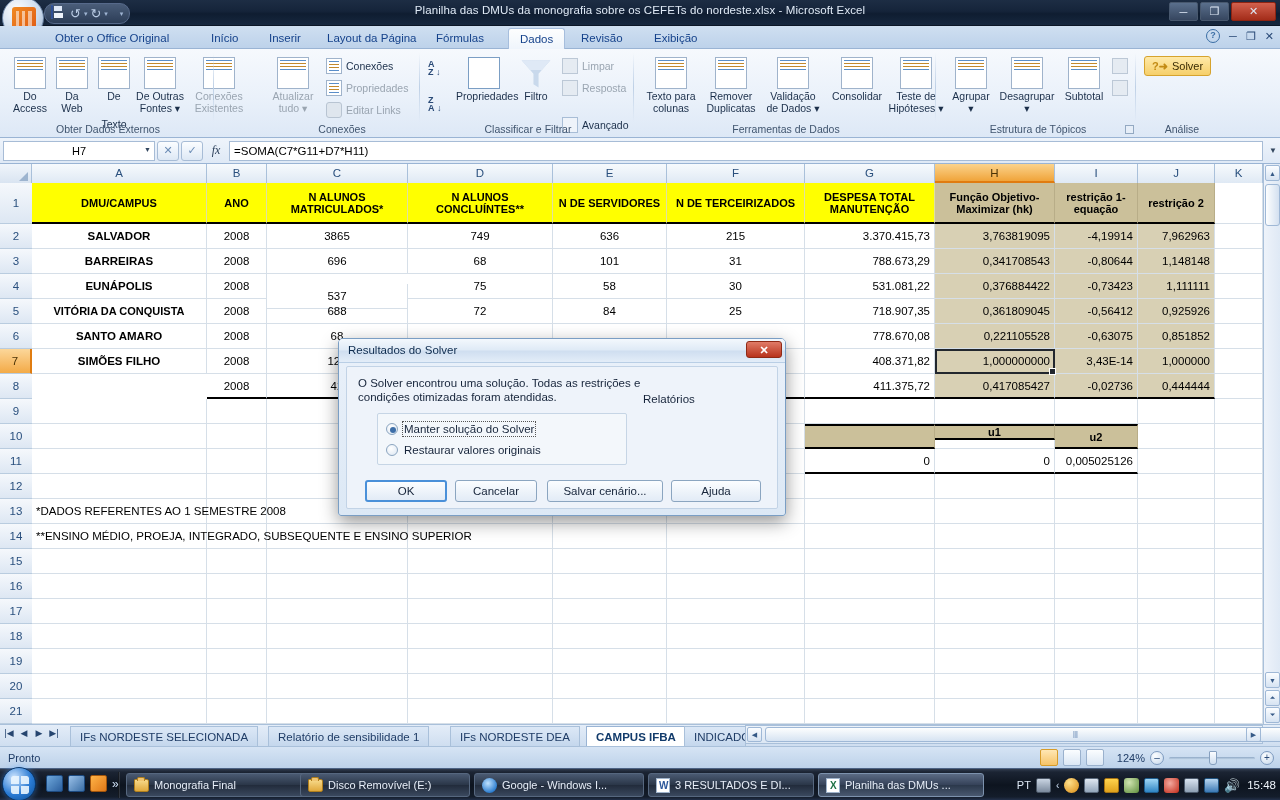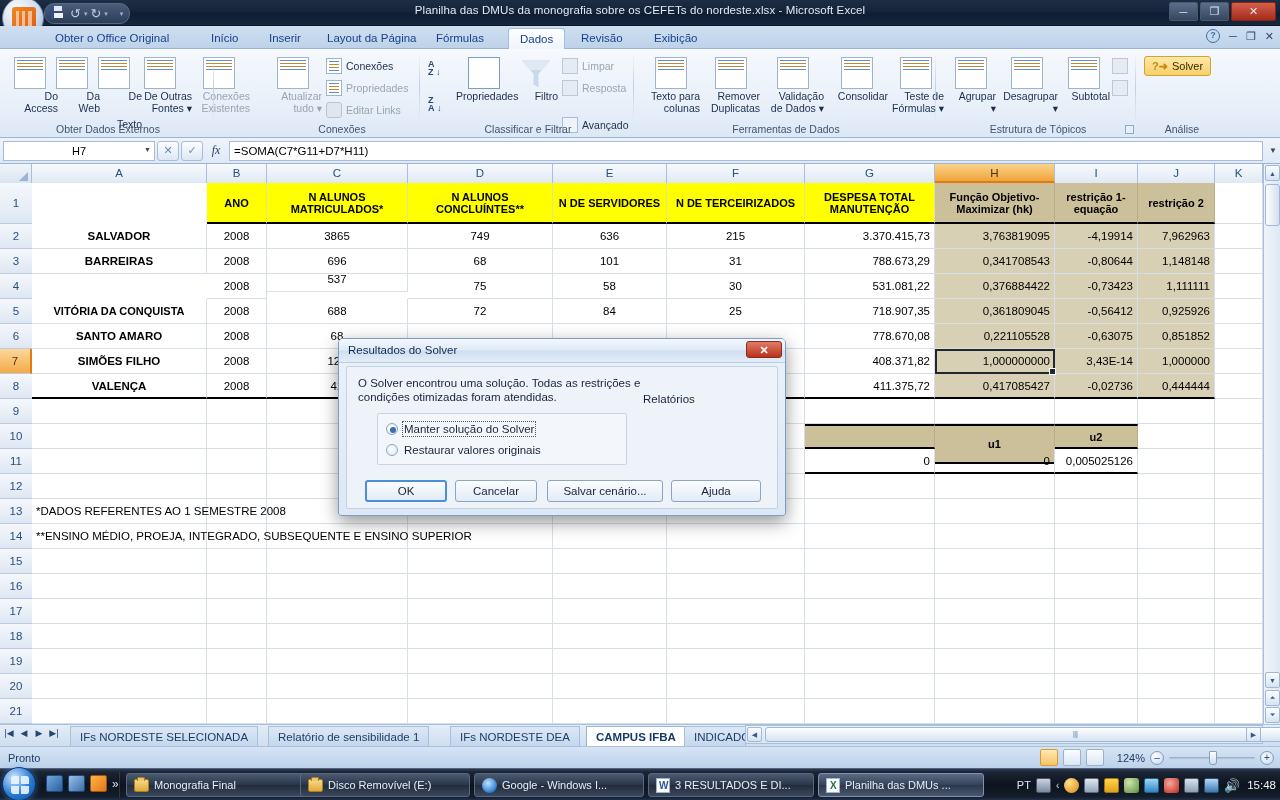--- a/index.html
+++ b/index.html
@@ -85,21 +85,21 @@
     border-bottom:1px solid #9ab4d4;
   }
   .grp{ position:absolute; top:1px; height:86px; }
   .grp .glabel{
     position:absolute; bottom:1px; left:0; width:100%; text-align:center;
     font-size:10.5px; color:#40556f;
   }
   .grp .gsep{ position:absolute; right:0; top:3px; bottom:14px; width:1px;
     background:linear-gradient(to bottom,rgba(255,255,255,0),#bed0e6,rgba(255,255,255,0)); }
   .bigbtn{
-    position:absolute; width:56px; text-align:right; color:#1b2f4a; font-size:10.5px; line-height:11.5px;
+    position:absolute; width:56px; text-align:center; color:#1b2f4a; font-size:10.5px; line-height:11.5px;
     cursor:default;
   }
   .bigbtn.dis{ color:#9aa5b1; }
   .bigbtn .lbl{ display:block; margin-top:2px; }
   .ico32{ width:32px;height:32px; margin:3px auto 0; position:relative; display:block;}
   .smallrow{ position:absolute; font-size:10.5px; color:#1b2f4a; display:flex; align-items:center; gap:4px; white-space:nowrap; cursor:default;}
   .smallrow.dis{ color:#9aa5b1; }
   .ico16{ width:16px;height:16px; position:relative; display:inline-block; flex:none;}
 
   
@@ -433,21 +433,21 @@
         <span class="lbl">Validação</span>
         <span class="lbl" style="margin-top:0">de Dados ▾</span>
       </div>
       <div class="bigbtn" style="left:190px;top:4px;width:62px">
         <span class="ico32 docico"></span>
         <span class="lbl">Consolidar</span>
       </div>
       <div class="bigbtn" style="left:252px;top:4px;width:56px">
         <span class="ico32 docico"></span>
         <span class="lbl">Teste de</span>
-        <span class="lbl" style="margin-top:0">Fórmulas ▾</span>
+        <span class="lbl" style="margin-top:0">Hipóteses ▾</span>
       </div>
       <div class="glabel">Ferramentas de Dados</div>
       <div class="gsep"></div>
     </div>
 
     <div class="grp" style="left:940px; width:196px">
       <div class="bigbtn" style="left:6px;top:4px;width:50px">
         <span class="ico32 docico"></span>
         <span class="lbl">Agrupar</span>
         <span class="lbl" style="margin-top:0">▾</span>
@@ -533,20 +533,21 @@
       <div class="rh" style="top:391px;height:25px;line-height:25px">16</div>
       <div class="rh" style="top:416px;height:25px;line-height:25px">17</div>
       <div class="rh" style="top:441px;height:25px;line-height:25px">18</div>
       <div class="rh" style="top:466px;height:25px;line-height:25px">19</div>
       <div class="rh" style="top:491px;height:25px;line-height:25px">20</div>
       <div class="rh" style="top:516px;height:25px;line-height:25px">21</div>
     </div>
 
     <div class="cellarea">
 
+      <div class="cell hdr1 thickbottom" style="left:0;top:0;width:175px;height:41px">DMU/CAMPUS</div>
       <div class="cell hdr1 thickbottom" style="left:175px;top:0;width:60px;height:41px">ANO</div>
       <div class="cell hdr1 thickbottom" style="left:235px;top:0;width:141px;height:41px">N ALUNOS MATRICULADOS*</div>
       <div class="cell hdr1 thickbottom" style="left:376px;top:0;width:145px;height:41px">N ALUNOS CONCLUÍNTES**</div>
       <div class="cell hdr1 thickbottom" style="left:521px;top:0;width:114px;height:41px">N DE SERVIDORES</div>
       <div class="cell hdr1 thickbottom" style="left:773px;top:0;width:130px;height:41px">DESPESA TOTAL MANUTENÇÃO</div>
       <div class="cell hdr1 thickbottom" style="left:635px;top:0;width:138px;height:41px">N DE TERCEIRIZADOS</div>
       <div class="cell hdrTan thickbottom" style="left:903px;top:0;width:120px;height:41px">Função Objetivo-Maximizar (hk)</div>
       <div class="cell hdrTan thickbottom" style="left:1023px;top:0;width:83px;height:41px">restrição 1-equação</div>
       <div class="cell hdrTan thickbottom" style="left:1106px;top:0;width:77px;height:41px">restrição 2</div>
       <div class="cell" style="left:1183px;top:0;width:48px;height:41px"></div>
@@ -568,22 +569,23 @@
       <div class="cell c" style="left:235px;top:66px;width:141px;height:25px">696</div>
       <div class="cell c" style="left:376px;top:66px;width:145px;height:25px">68</div>
       <div class="cell c" style="left:521px;top:66px;width:114px;height:25px">101</div>
       <div class="cell c" style="left:635px;top:66px;width:138px;height:25px">31</div>
       <div class="cell r" style="left:773px;top:66px;width:130px;height:25px">788.673,29</div>
       <div class="cell r tan" style="left:903px;top:66px;width:120px;height:25px">0,341708543</div>
       <div class="cell r tan" style="left:1023px;top:66px;width:83px;height:25px">-0,80644</div>
       <div class="cell r tan" style="left:1106px;top:66px;width:77px;height:25px">1,148148</div>
       <div class="cell" style="left:1183px;top:66px;width:48px;height:25px"></div>
 
+      <div class="cell c b" style="left:0;top:91px;width:175px;height:25px">EUNÁPOLIS</div>
       <div class="cell c" style="left:175px;top:91px;width:60px;height:25px">2008</div>
-      <div class="cell c" style="left:235px;top:84px;width:141px;height:25px">537</div>
+      <div class="cell c" style="left:235px;top:101px;width:141px;height:25px">537</div>
       <div class="cell c" style="left:376px;top:91px;width:145px;height:25px">75</div>
       <div class="cell c" style="left:521px;top:91px;width:114px;height:25px">58</div>
       <div class="cell c" style="left:635px;top:91px;width:138px;height:25px">30</div>
       <div class="cell r" style="left:773px;top:91px;width:130px;height:25px">531.081,22</div>
       <div class="cell r tan" style="left:903px;top:91px;width:120px;height:25px">0,376884422</div>
       <div class="cell r tan" style="left:1023px;top:91px;width:83px;height:25px">-0,73423</div>
       <div class="cell r tan" style="left:1106px;top:91px;width:77px;height:25px">1,111111</div>
       <div class="cell" style="left:1183px;top:91px;width:48px;height:25px"></div>
 
       <div class="cell c b" style="left:0;top:116px;width:175px;height:25px;font-size:11px">VITÓRIA DA CONQUISTA</div>
@@ -616,21 +618,20 @@
       <div class="cell c" style="left:376px;top:166px;width:145px;height:25px"></div>
       <div class="cell c" style="left:521px;top:166px;width:114px;height:25px"></div>
       <div class="cell c" style="left:635px;top:166px;width:138px;height:25px"></div>
       <div class="cell r" style="left:773px;top:166px;width:130px;height:25px">408.371,82</div>
       <div class="cell r tan" style="left:903px;top:166px;width:120px;height:25px">1,000000000</div>
       <div class="cell r tan" style="left:1023px;top:166px;width:83px;height:25px">3,43E-14</div>
       <div class="cell r tan" style="left:1106px;top:166px;width:77px;height:25px">1,000000</div>
       <div class="cell" style="left:1183px;top:166px;width:48px;height:25px"></div>
       <div class="selcell" style="left:903px;top:166px;width:120px;height:25px"></div>
 
-      <div class="cell c b thickbottom" style="left:0;top:191px;width:175px;height:25px">VALENÇA</div>
       <div class="cell c thickbottom" style="left:175px;top:191px;width:60px;height:25px">2008</div>
       <div class="cell c thickbottom" style="left:235px;top:191px;width:141px;height:25px">42</div>
       <div class="cell c thickbottom" style="left:376px;top:191px;width:145px;height:25px"></div>
       <div class="cell c thickbottom" style="left:521px;top:191px;width:114px;height:25px"></div>
       <div class="cell c thickbottom" style="left:635px;top:191px;width:138px;height:25px"></div>
       <div class="cell r thickbottom" style="left:773px;top:191px;width:130px;height:25px">411.375,72</div>
       <div class="cell r tan thickbottom" style="left:903px;top:191px;width:120px;height:25px">0,417085427</div>
       <div class="cell r tan thickbottom" style="left:1023px;top:191px;width:83px;height:25px">-0,02736</div>
       <div class="cell r tan thickbottom" style="left:1106px;top:191px;width:77px;height:25px">0,444444</div>
       <div class="cell" style="left:1183px;top:191px;width:48px;height:25px"></div>
@@ -775,21 +776,21 @@
           <div class="cell" style="left: 521px; top: 516px; width: 114px; height: 25px;"></div>
           <div class="cell" style="left: 635px; top: 516px; width: 138px; height: 25px;"></div>
           <div class="cell" style="left: 773px; top: 516px; width: 130px; height: 25px;"></div>
           <div class="cell" style="left: 903px; top: 516px; width: 120px; height: 25px;"></div>
           <div class="cell" style="left: 1023px; top: 516px; width: 83px; height: 25px;"></div>
           <div class="cell" style="left: 1106px; top: 516px; width: 77px; height: 25px;"></div>
           <div class="cell" style="left: 1183px; top: 516px; width: 48px; height: 25px;"></div>
         </div>
 
       <div class="cell hdrTan thicktop thickbottom" style="left:773px;top:241px;width:130px;height:25px"></div>
-      <div class="cell hdrTan thicktop thickbottom" style="left:903px;top:241px;width:120px;height:40px">u1</div>
+      <div class="cell hdrTan thicktop thickbottom" style="left:903px;top:241px;width:120px;height:16px">u1</div>
       <div class="cell hdrTan thicktop thickbottom" style="left:1023px;top:241px;width:83px;height:25px">u2</div>
 
       <div class="cell r b" style="left:235px;top:266px;width:141px;height:25px">pes</div>
       <div class="cell r thickbottom" style="left:773px;top:266px;width:130px;height:25px">0</div>
       <div class="cell r thickbottom" style="left:903px;top:266px;width:120px;height:25px">0</div>
       <div class="cell r thickbottom" style="left:1023px;top:266px;width:83px;height:25px">0,005025126</div>
 
       <div class="cell" style="left:0;top:316px;width:560px;height:25px;border-right:none">*DADOS REFERENTES AO 1 SEMESTRE 2008</div>
       <div class="cell" style="left:0;top:341px;width:700px;height:25px;border-right:none">**ENSINO MÉDIO, PROEJA, INTEGRADO, SUBSEQUENTE E ENSINO SUPERIOR</div>
     </div>

